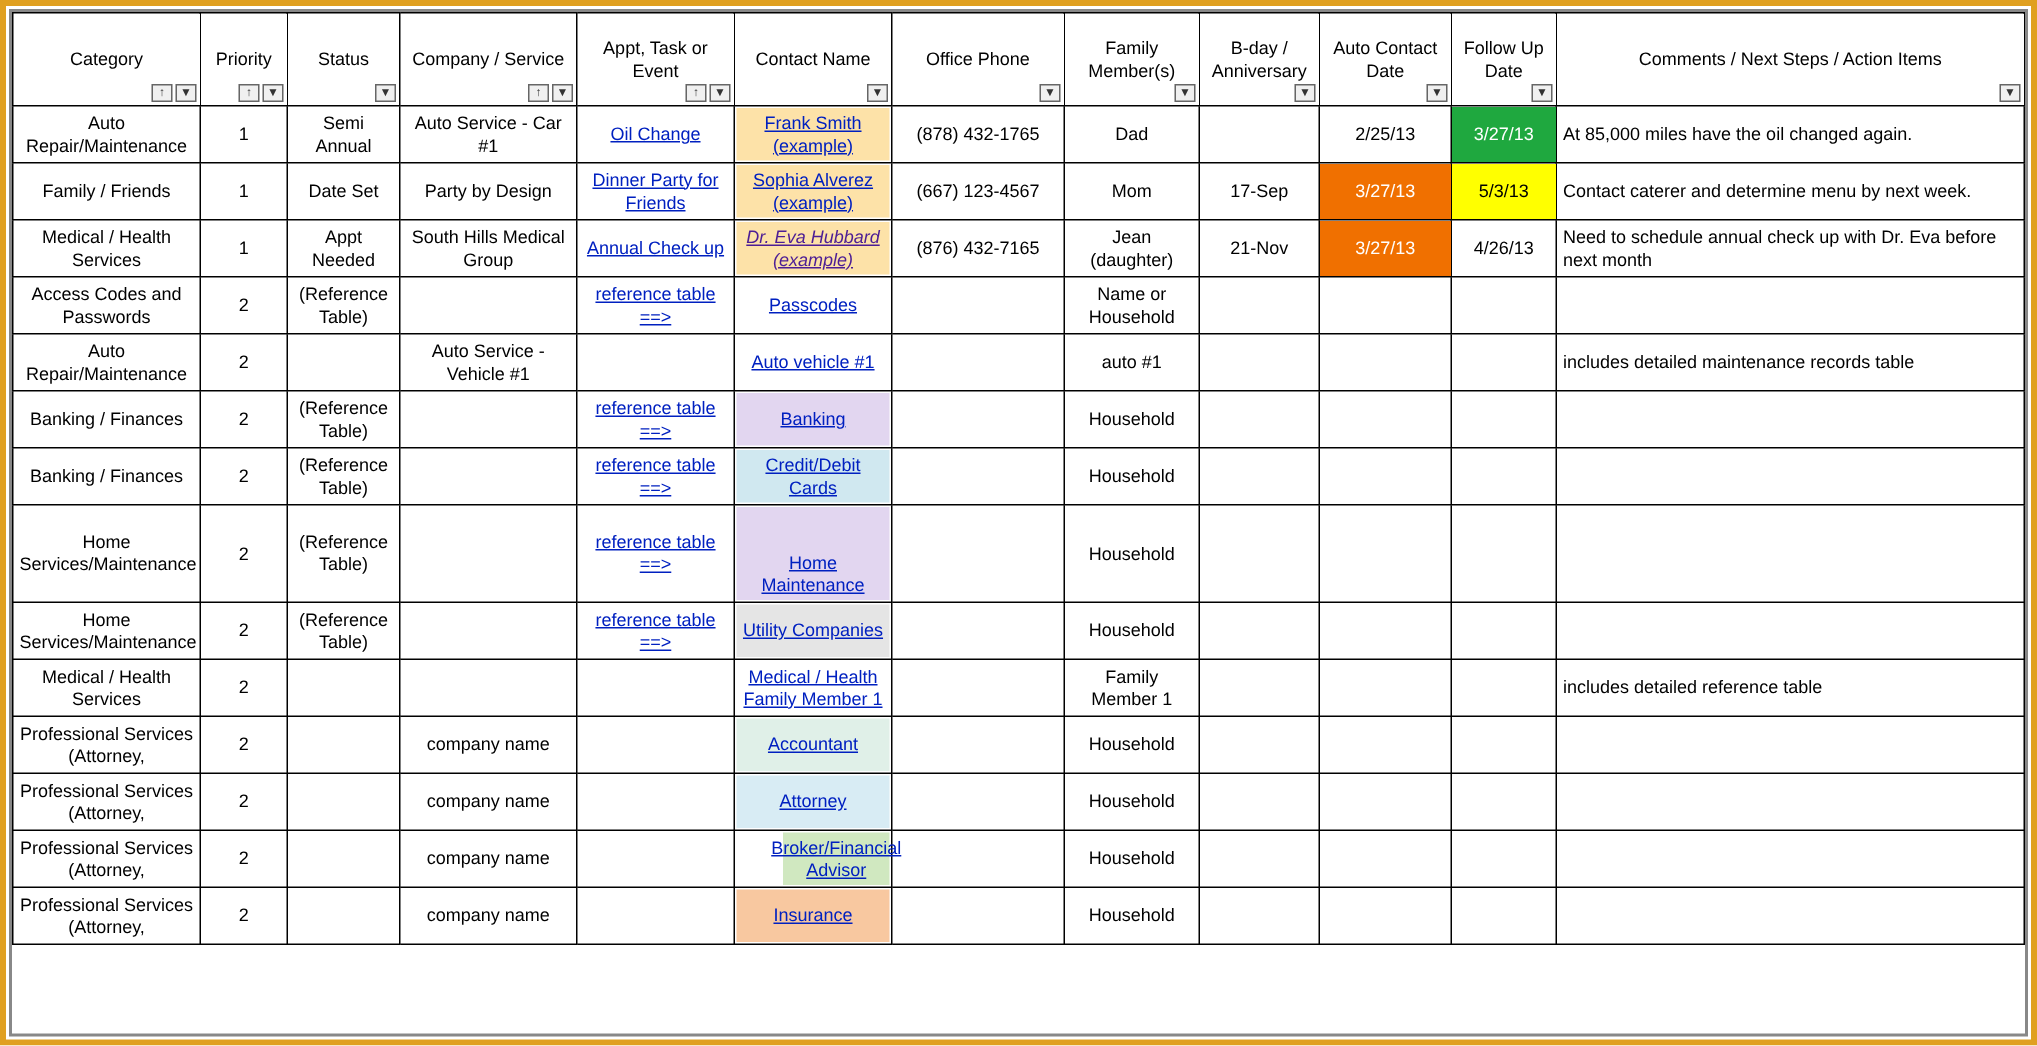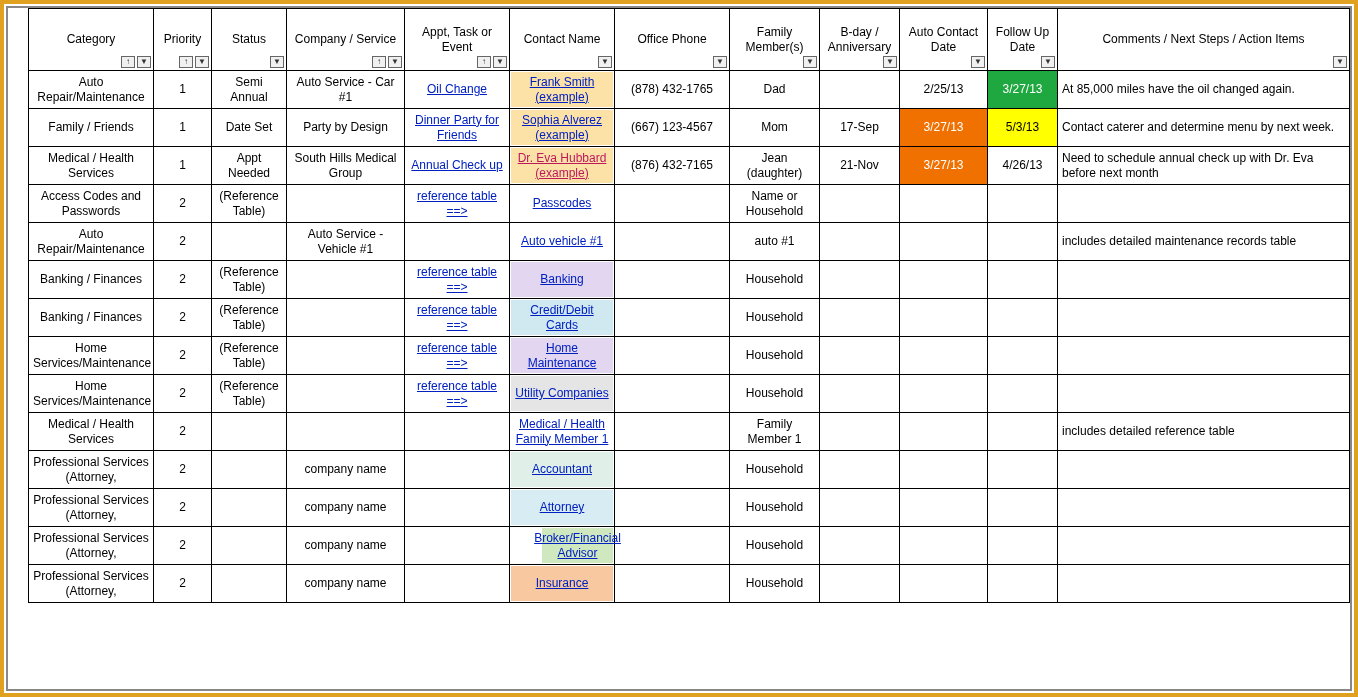--- a/index.html
+++ b/index.html
@@ -15,21 +15,20 @@
     background: #fff;
     width: 1358px;
     height: 697px;
     overflow: hidden;
   }
   .inner-frame {
     border: 2px solid #888;
     margin: 2px;
     height: calc(100% - 4px);
     overflow: auto;
-    padding-left: 20px;
   }
   table {
     border-collapse: collapse;
     width: 100%;
     table-layout: fixed;
   }
   th, td {
     border: 1px solid #000;
     padding: 2px 4px;
     text-align: center;
@@ -165,21 +164,21 @@
             <td class="comments">Contact caterer and determine menu by next week.</td>
           </tr>
           <tr>
             <td>Medical / Health Services</td>
             <td>1</td>
             <td>Appt Needed</td>
             <td>South Hills Medical Group</td>
             <td><a class="cell-link">Annual Check up</a></td>
             <td class="contact-cell">
               <div class="contact-inner" style="background: rgb(253, 226, 168);">
-                <a class="cell-link" style="color: #be185d;">Dr. Eva Hubbard (example)</a>
+                <a class="cell-link" style="color: #4c1d95; font-style: italic;">Dr. Eva Hubbard (example)</a>
               </div>
             </td>
             <td>(876) 432-7165</td>
             <td>Jean (daughter)</td>
             <td>21-Nov</td>
             <td style="background: rgb(240, 112, 0); color: rgb(255, 255, 255);">3/27/13</td>
             <td>4/26/13</td>
             <td class="comments">Need to schedule annual check up with Dr. Eva before next month</td>
           </tr>
           <tr>
@@ -255,21 +254,21 @@
             <td class="comments"></td>
           </tr>
           <tr>
             <td>Home Services/Maintenance</td>
             <td>2</td>
             <td>(Reference Table)</td>
             <td></td>
             <td><a class="cell-link">reference table ==&gt;</a></td>
             <td class="contact-cell">
               <div class="contact-inner" style="background: rgb(226, 214, 240);">
-                <a class="cell-link" style="color: rgb(0, 32, 192);">Home Maintenance </a>
+                <a class="cell-link" style="color: rgb(0, 32, 192); margin-top: 28px;">Home Maintenance </a>
               </div>
             </td>
             <td></td>
             <td>Household</td>
             <td></td>
             <td></td>
             <td></td>
             <td class="comments"></td>
           </tr>
           <tr>

